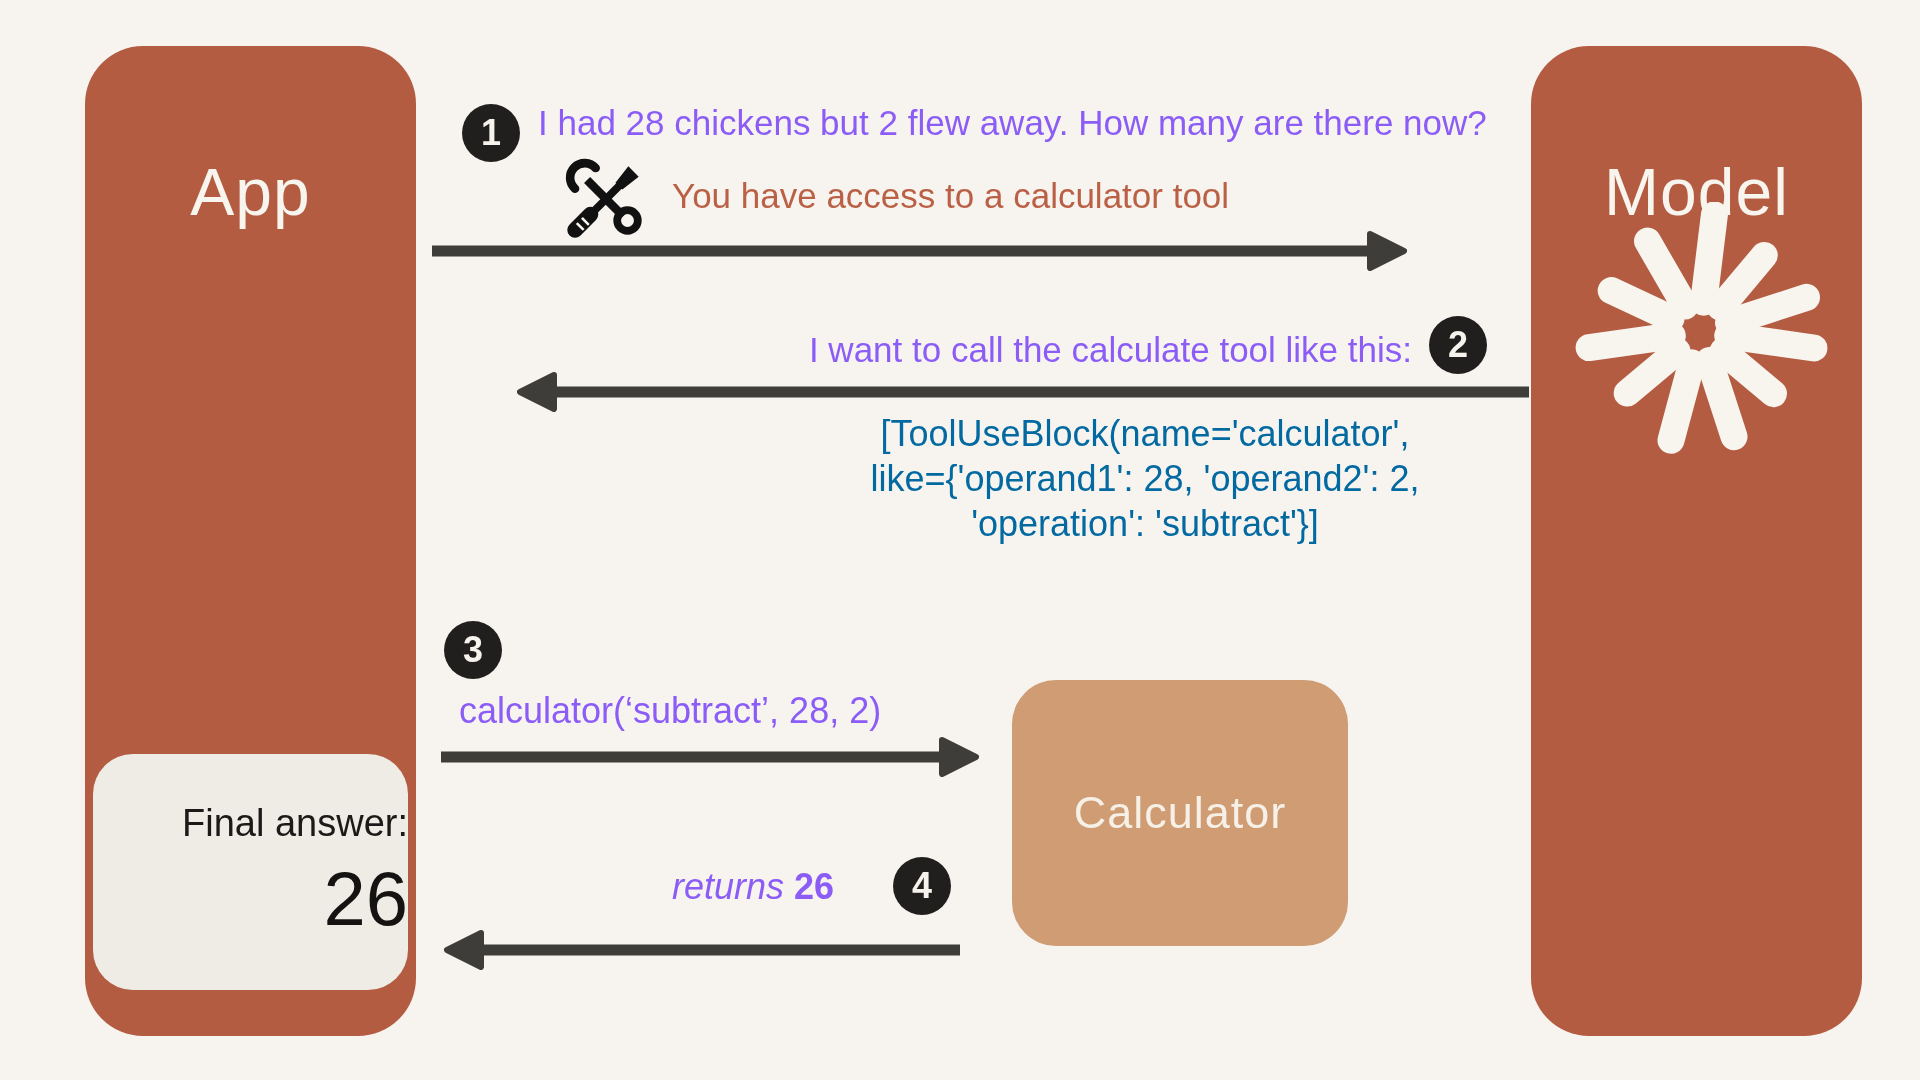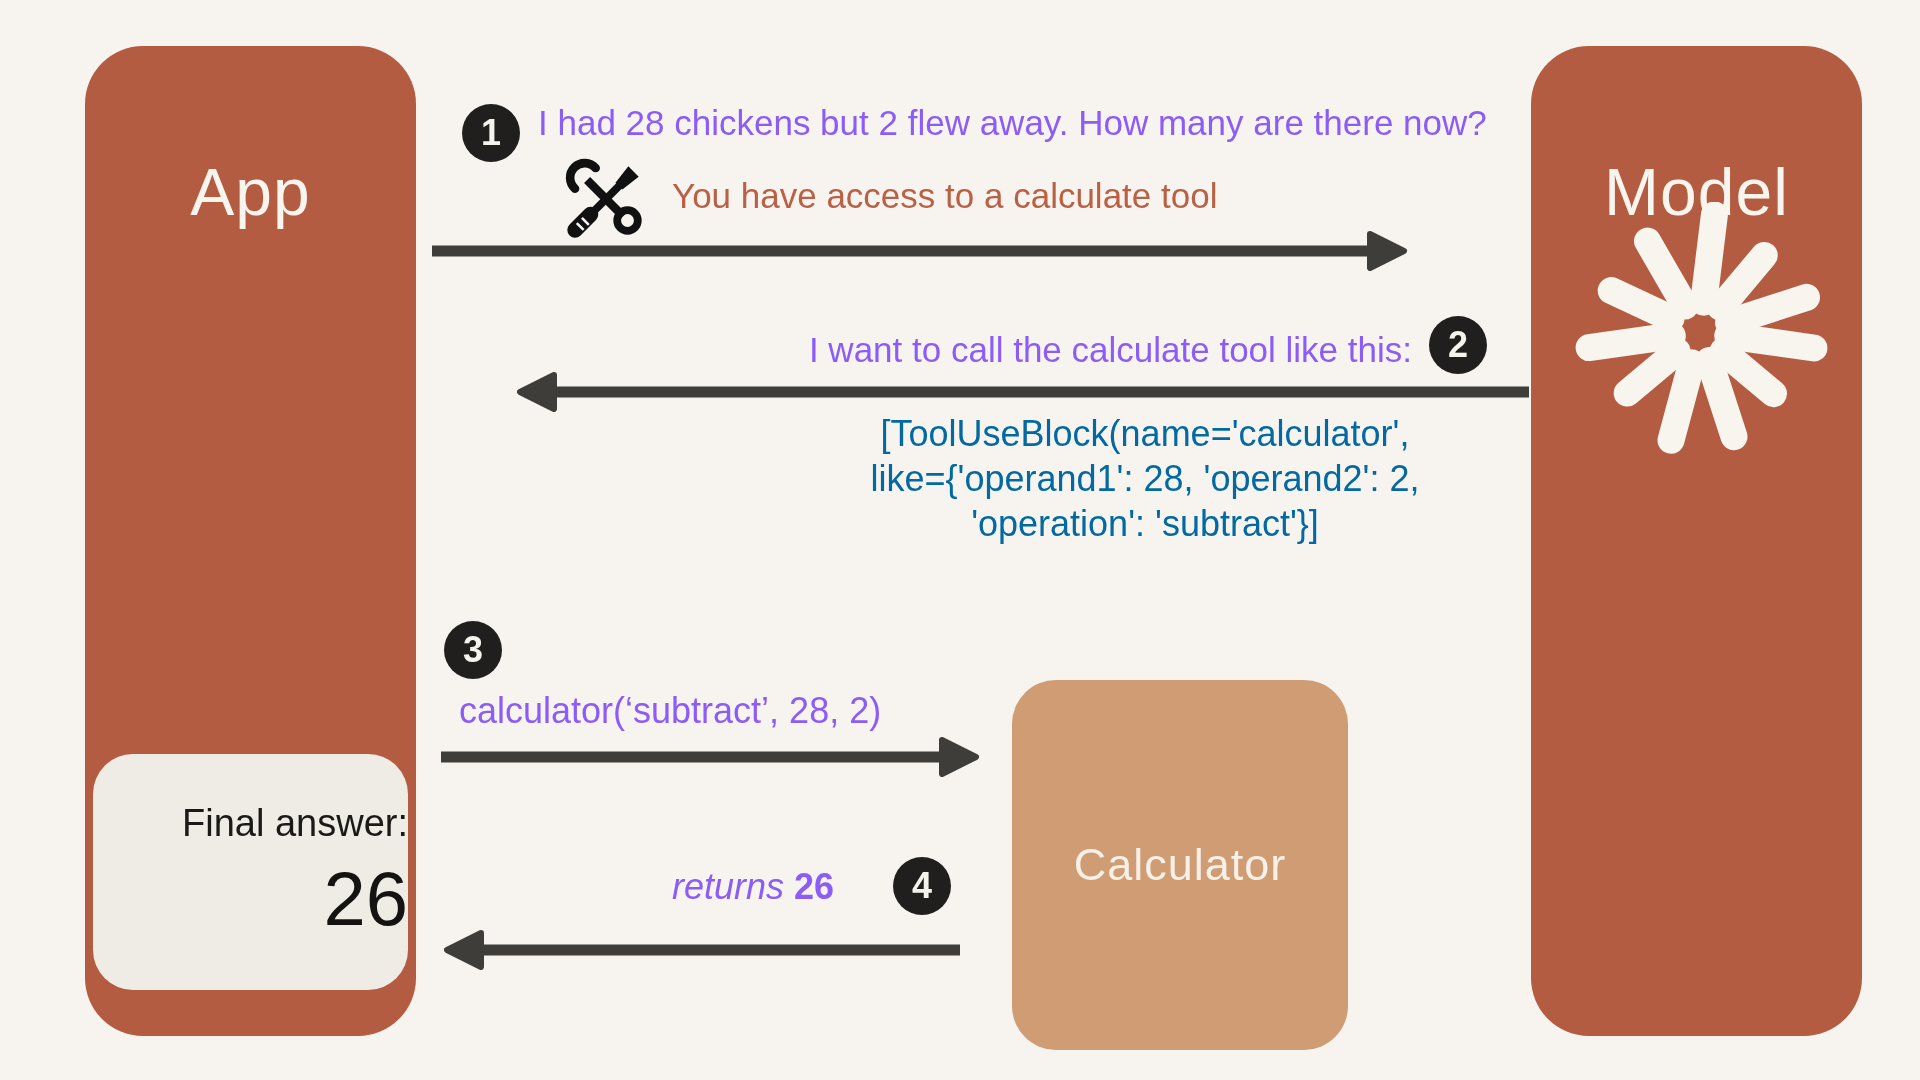--- a/index.html
+++ b/index.html
@@ -51,21 +51,21 @@
   }
 
   .msg{position:absolute;color:#8b5cf6;font-size:35px;white-space:nowrap;}
   .accent{color:#b96045;}
   .code-block{
     position:absolute;left:795px;top:411px;width:700px;
     text-align:center;font-size:36px;line-height:45px;
     color:#0369a1;white-space:nowrap;
   }
   .calc-box{
-    position:absolute;left:1012px;top:680px;width:336px;height:370px;
+    position:absolute;left:1012px;top:680px;width:336px;height:266px;
     background:#cf9c73;border-radius:44px;
     display:flex;flex-direction:column;align-items:center;justify-content:center;
     gap:8px;
   }
   .calc-box span{color:#f6f0e7;font-size:45px;letter-spacing:1px;}
   .returns-prefix{font-style:italic;}
   .returns-value{font-weight:bold;}
 </style>
 </head>
 <body>
@@ -113,21 +113,21 @@
     </g>
 
     <g>
       <line x1="14" y1="86" x2="32" y2="68" stroke="#111111" stroke-width="18" stroke-linecap="round"></line>
       <line x1="30" y1="70" x2="66" y2="34" stroke="#111111" stroke-width="9"></line>
       <path d="M61 31 L76 12 L88 24 L69 39 Z" fill="#111111"></path>
       <line x1="16" y1="78" x2="24" y2="86" stroke="#f7f4f0" stroke-width="3"></line>
       <line x1="22" y1="72" x2="30" y2="80" stroke="#f7f4f0" stroke-width="3"></line>
     </g>
   </svg>
-  <div class="msg accent" style="left:672px;top:176px;">You have access to a calculate tool</div>
+  <div class="msg accent" style="left:672px;top:176px;">You have access to a calculator tool</div>
 
   <svg class="abs" style="left:428px;top:231px;" width="982" height="40">
     <line x1="4" y1="20" x2="944" y2="20" stroke="#3e3d3a" stroke-width="11"></line>
     <polygon points="942,3 976,20 942,37" fill="#3e3d3a" stroke="#3e3d3a" stroke-width="6" stroke-linejoin="round"></polygon>
   </svg>
 
   <div class="msg" style="left:700px;top:330px;width:712px;text-align:right;">I want to call the calculate tool like this:</div>
   <div class="badge" style="left:1429px;top:316px;">
     <span>2</span>
   </div>

